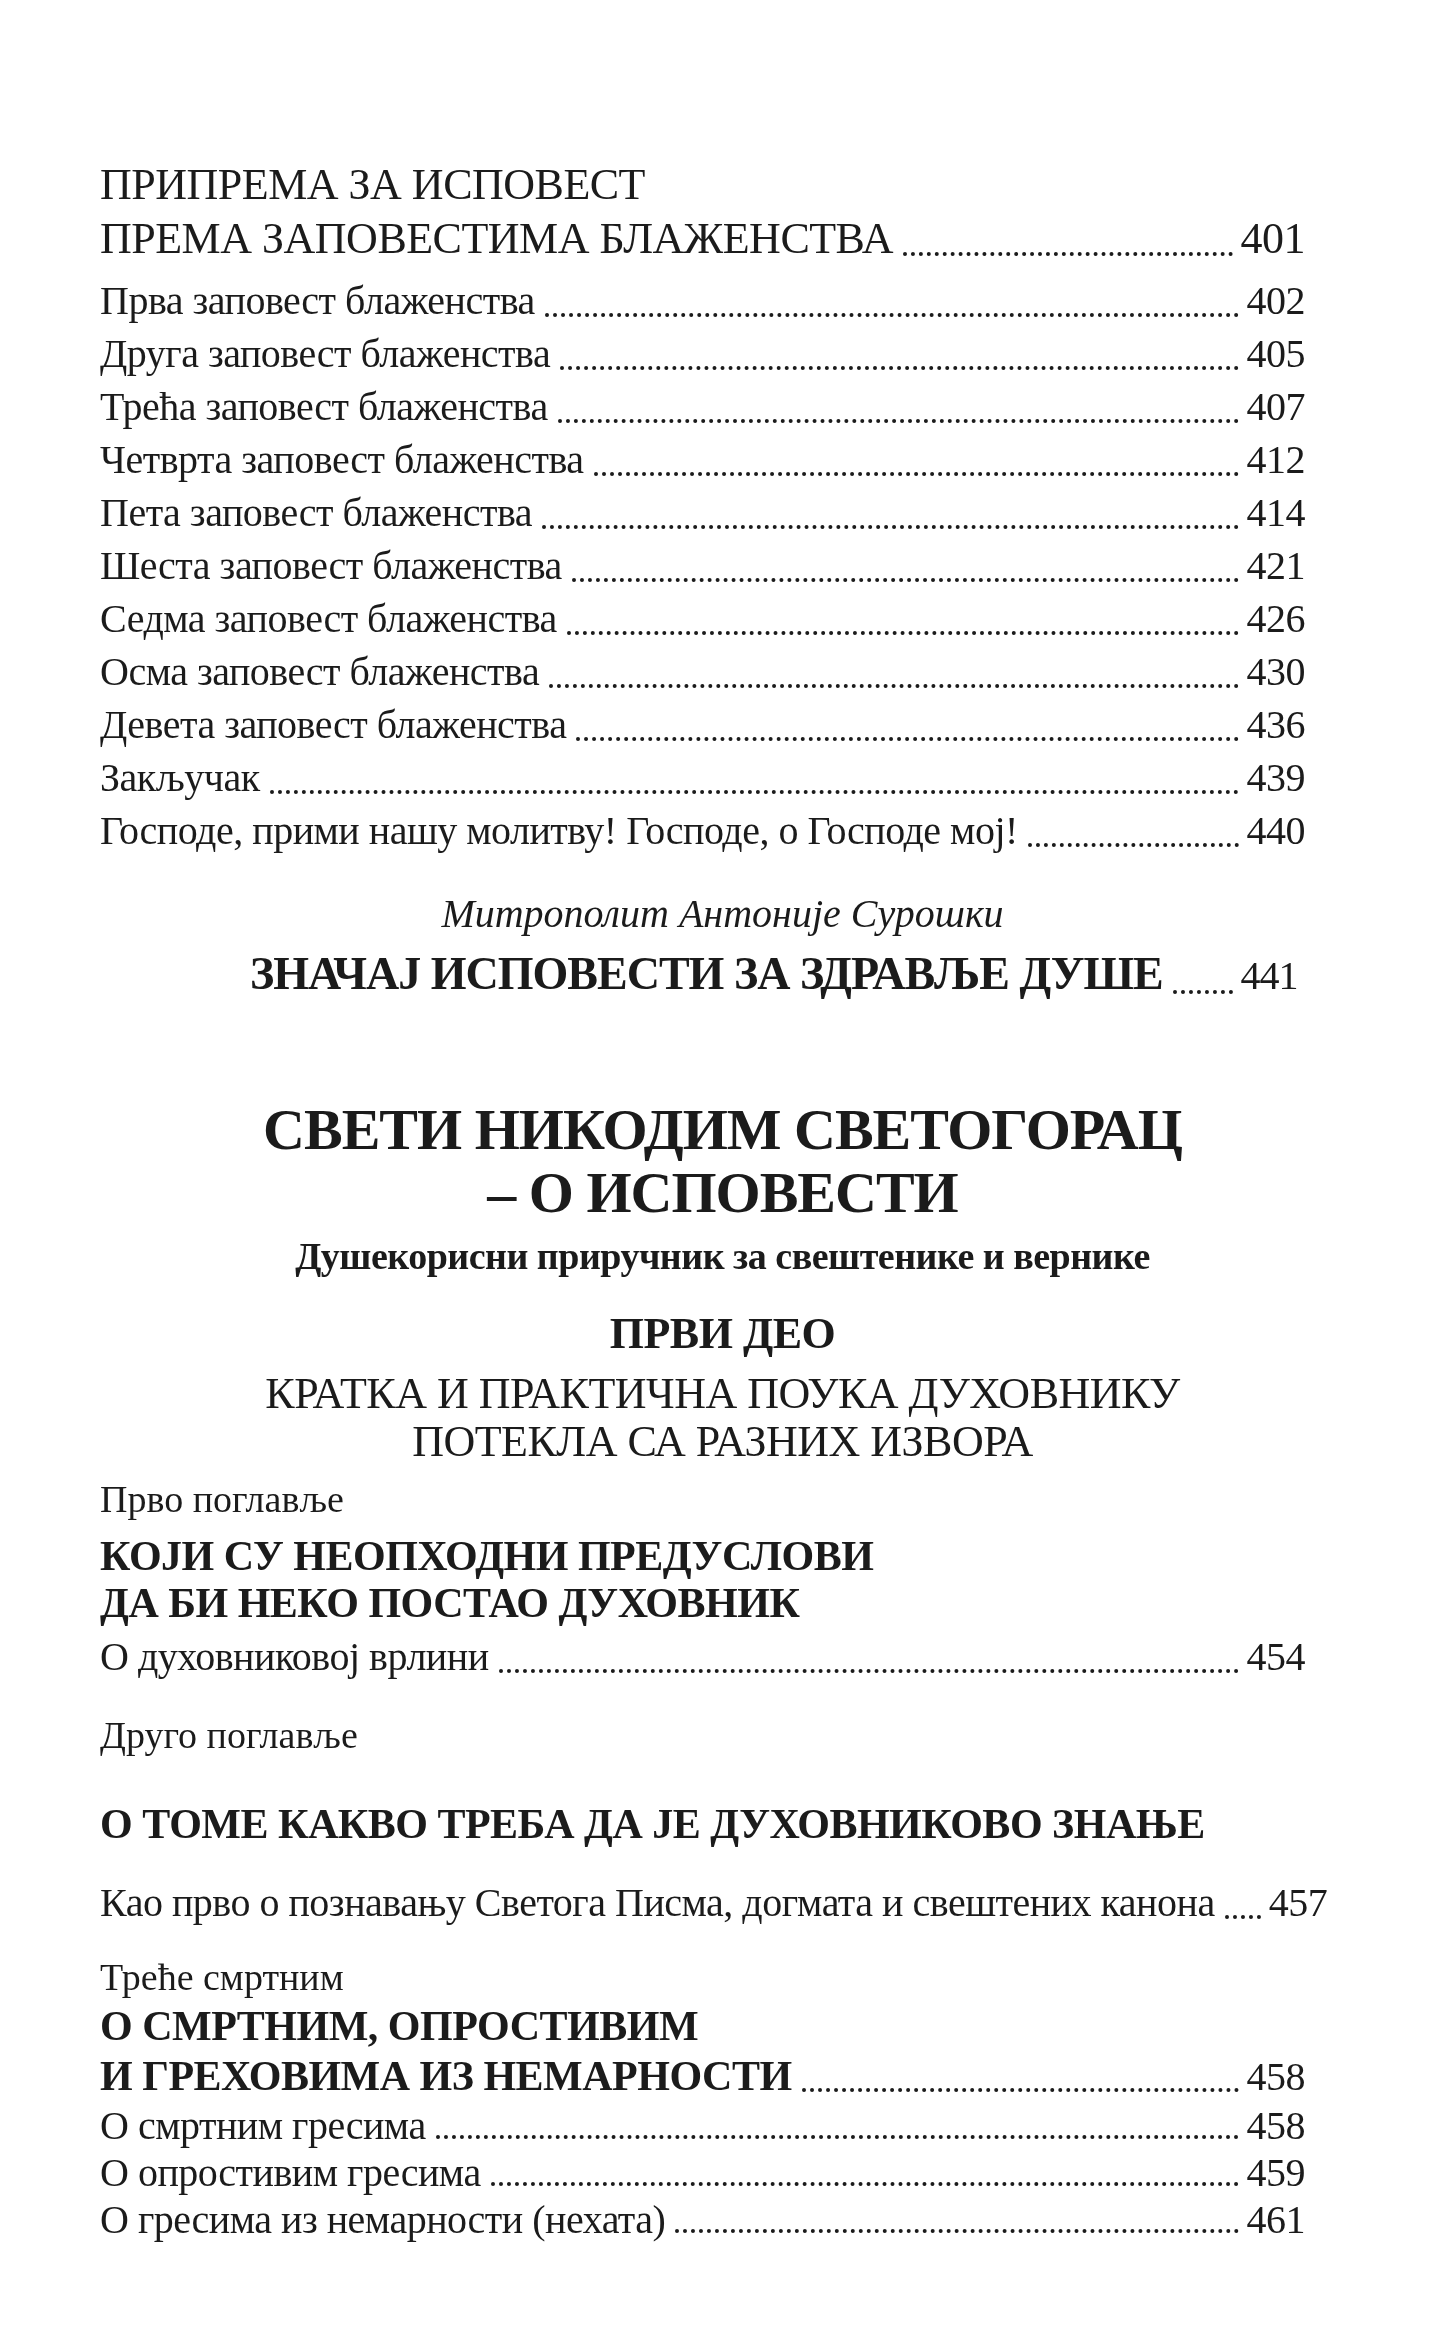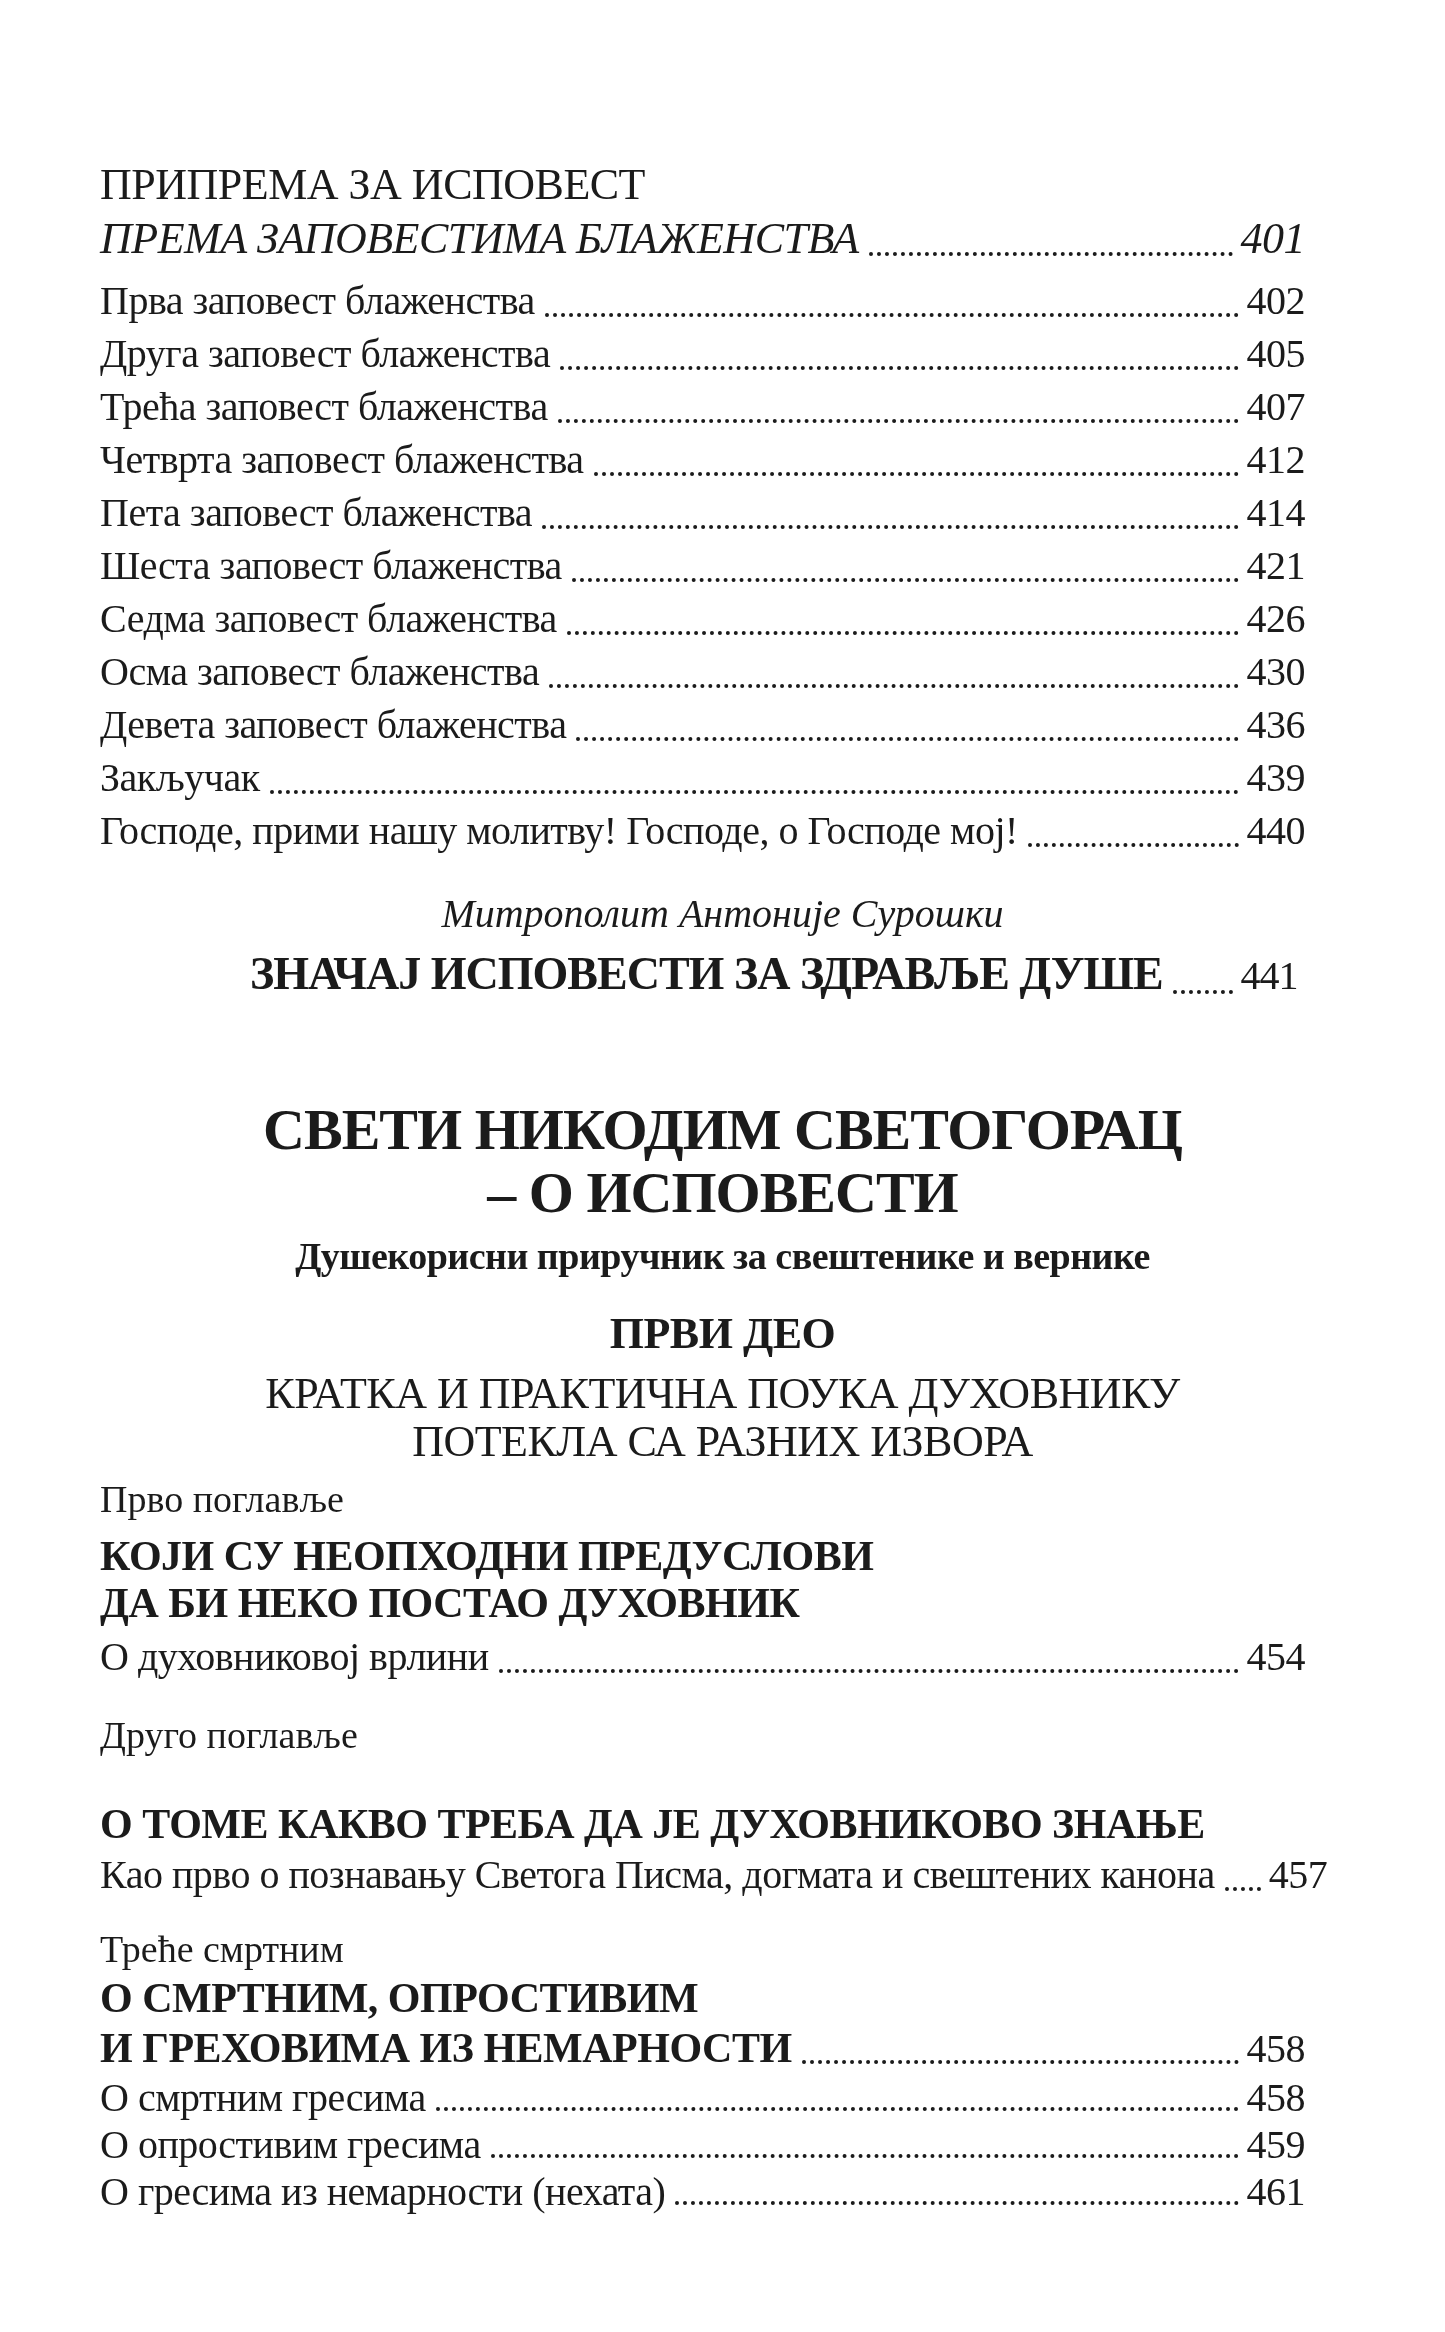--- a/index.html
+++ b/index.html
@@ -36,21 +36,21 @@
     height: 0;
   }
   .num { white-space: nowrap; font-weight: normal; }
 
   
   .h-top {
     font-size: 44px;
     line-height: 54px;
     letter-spacing: -0.5px;
   }
-  .h-top-row { font-size: 44px; line-height: 54px; font-style: italic; }
+  .h-top-row { font-size: 44px; line-height: 54px; }
   .sec1-entries { margin-top: 8px; }
 
   
   .author-line {
     margin-top: 30px;
     font-size: 40px;
     line-height: 54px;
     font-style: italic;
     text-align: center;
   }
@@ -107,21 +107,21 @@
     font-size: 42px;
     line-height: 47px;
     font-weight: bold;
     letter-spacing: -0.5px;
   }
   .ch1-label { margin-top: 9px; }
   .ch1-title { margin-top: 10px; }
   .ch1-row { margin-top: 3px; }
   .ch2-label { margin-top: 28px; }
   .ch2-title { margin-top: 42px; }
-  .ch2-row { line-height: 53px; }
+  .ch2-row { margin-top: 28px; line-height: 53px; }
   .ch3-label { margin-top: 24px; }
   .ch3-title { margin-top: 0; line-height: 50px; }
   .ch3-title-row {
     font-size: 42px;
     line-height: 50px;
     font-weight: bold;
     letter-spacing: -0.5px;
   }
   .ch3-title-row .num { font-size: 40px; }
   .ch3-entry { line-height: 47px; }

